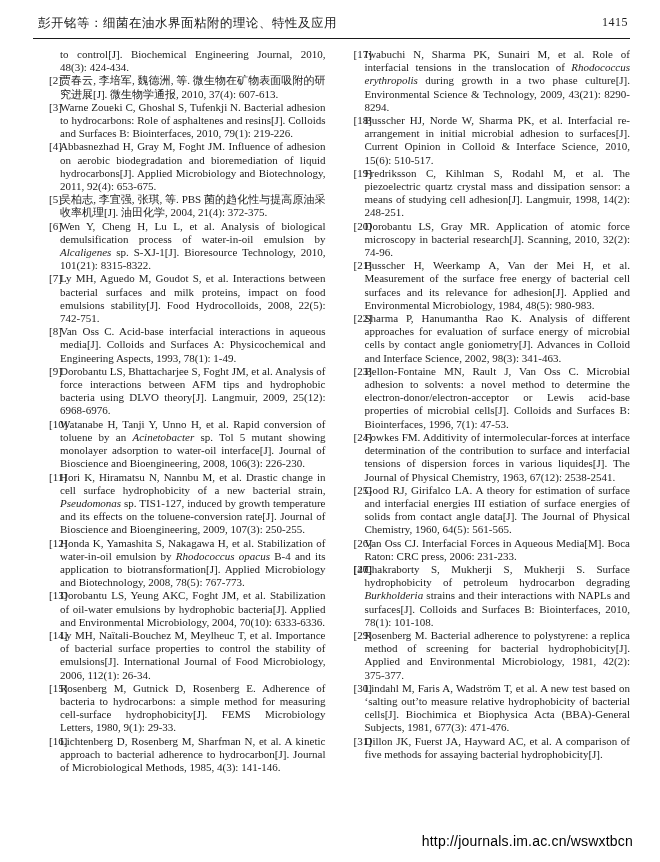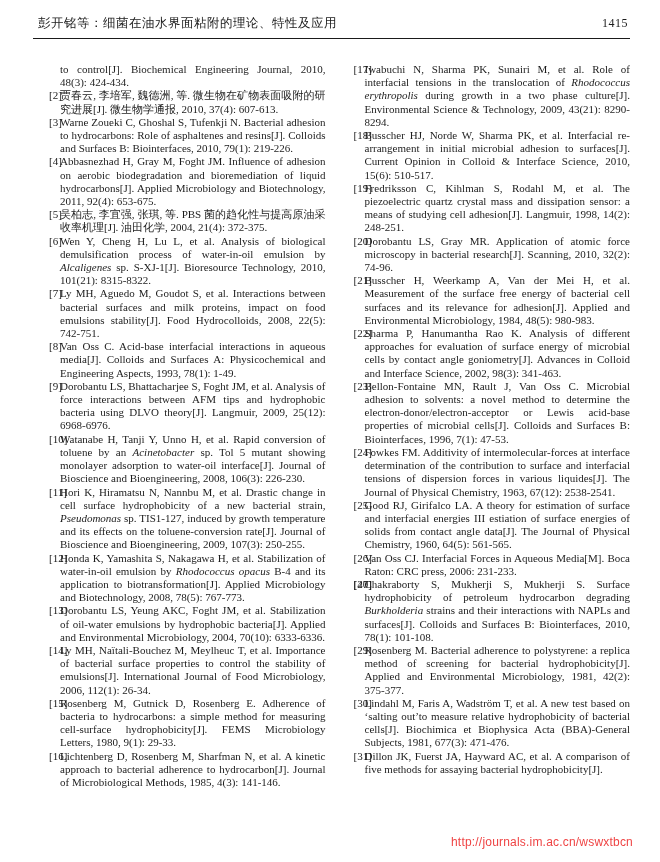--- a/index.html
+++ b/index.html
@@ -13,41 +13,41 @@
   }
   .page {
     box-sizing: border-box;
     width: 660px; height: 862px;
     padding: 15px 30px 0 33px;
     position: relative;
   }
   .header {
     display: flex;
     justify-content: space-between;
-    align-items: center;
+    align-items: flex-start;
     padding: 0 2px 0 5px;
   }
   .header-title {
     font-size: 12.5px;
     letter-spacing: 0.5px;
     white-space: nowrap;
   }
   .header-page-num {
     font-size: 12px;
     letter-spacing: 0.5px;
   }
   .header-rule {
     border: none;
     border-top: 1.6px solid #1a1a1a;
     margin: 6px 0 0 0;
   }
   .columns {
     display: flex;
     gap: 12px;
-    margin-top: 24px;
+    margin-top: 9px;
   }
   .col {
     width: calc((100% - 12px) / 2);
     font-size: 11px;
     line-height: 13.2px;
   }
   .ref {
     position: relative;
     padding-left: 27px;
     text-align: justify;
@@ -59,22 +59,22 @@
     top: 0;
     white-space: nowrap;
     padding-left: 8px;
   }
   .ref-text i { font-style: italic; }
   .footer-url {
     position: absolute;
     right: 27px;
     bottom: 13px;
     font-family: "Liberation Sans", "DejaVu Sans", sans-serif;
-    font-size: 12px;
-    color: #ef4444;
+    font-size: 14px;
+    color: #000000;
     letter-spacing: 0.2px;
   }
 </style>
 </head>
 <body>
 
 <div class="page">
   <div class="header">
     <span class="header-title">彭开铭等：细菌在油水界面粘附的理论、特性及应用</span>
     <span class="header-page-num">1415</span>

